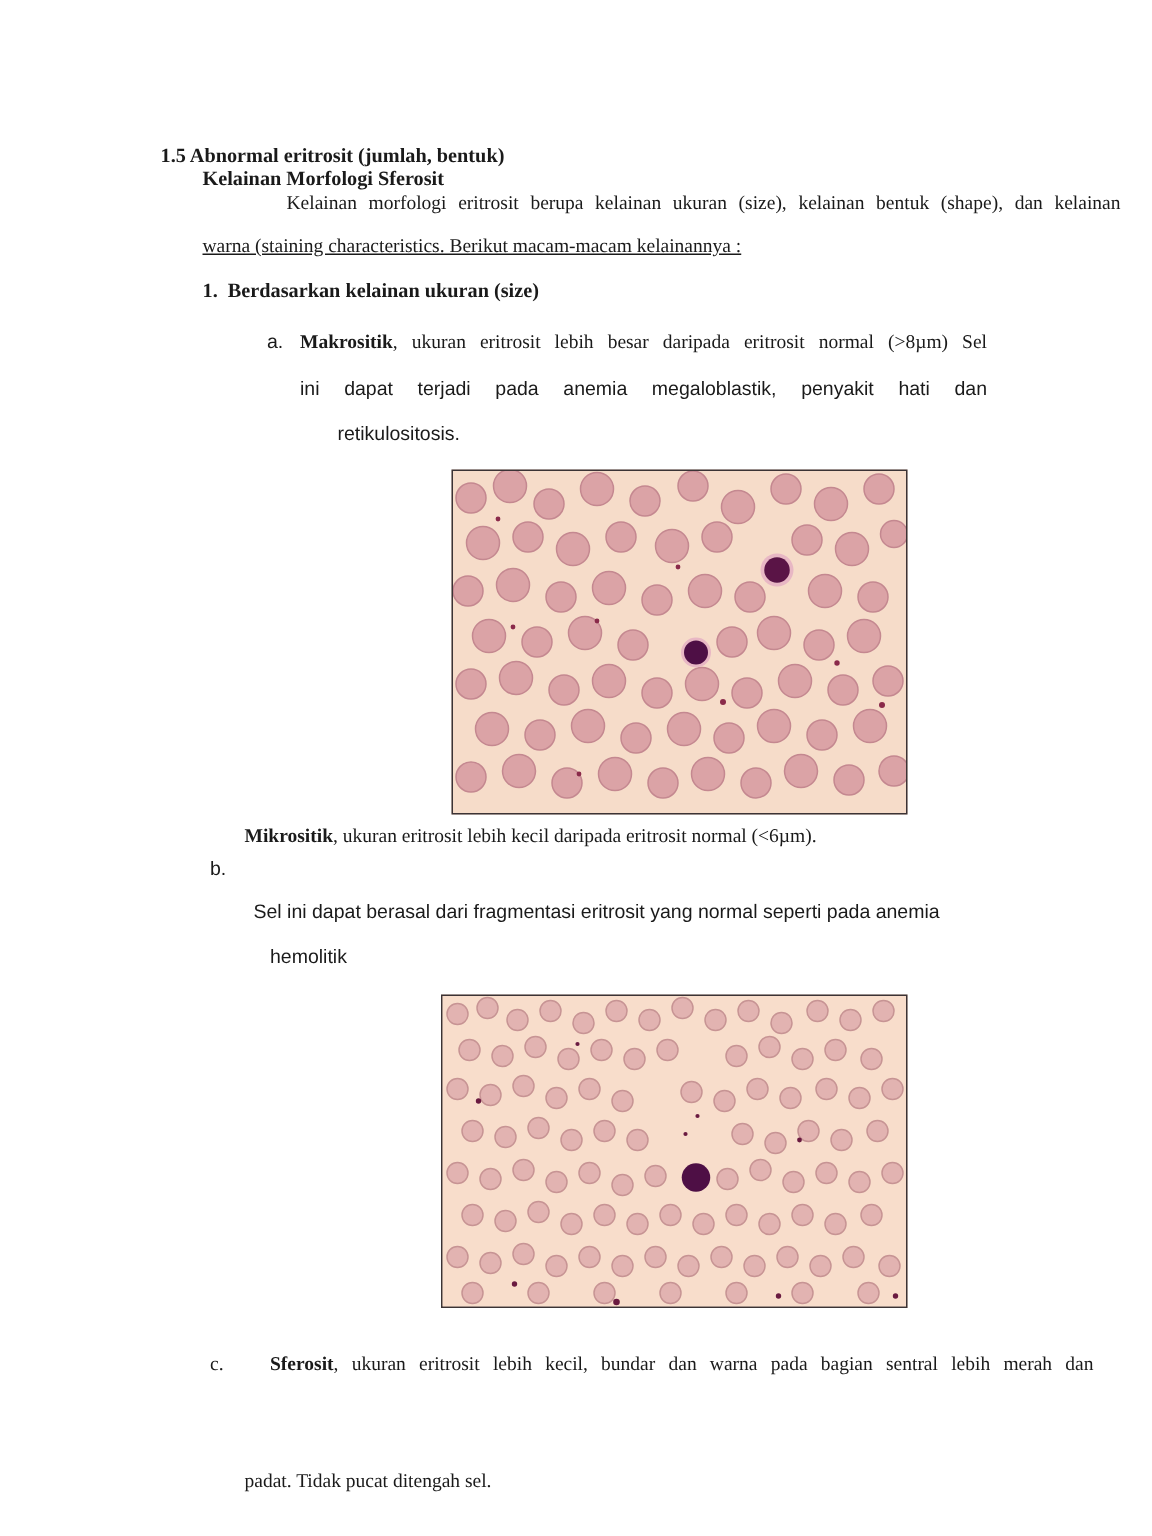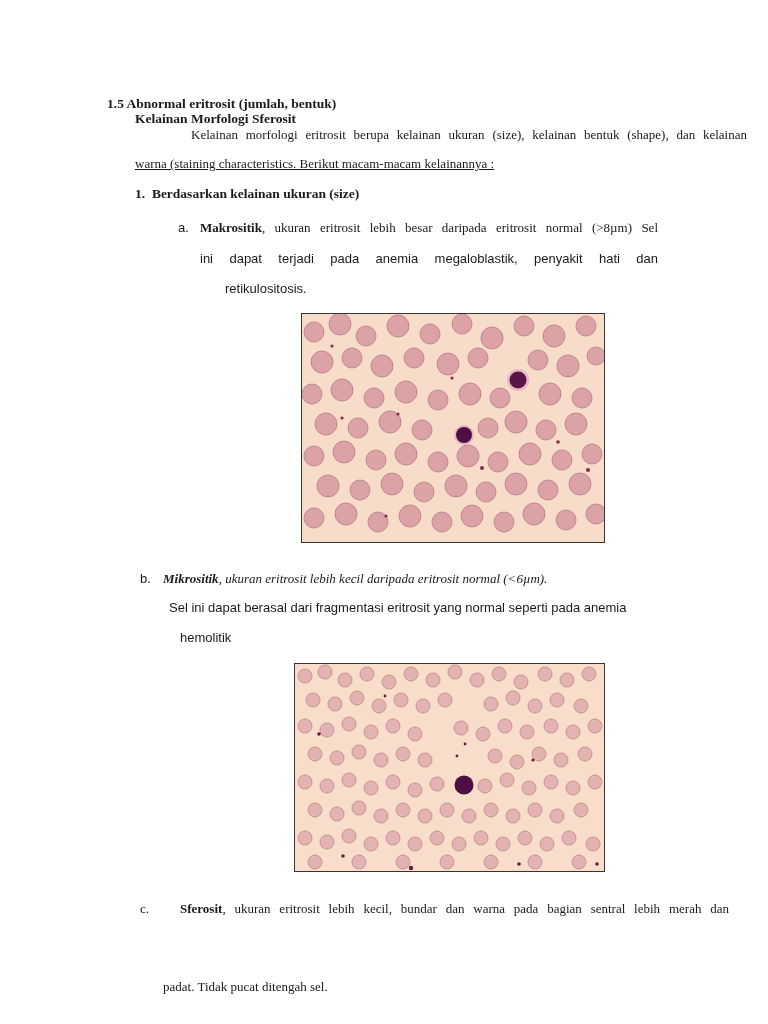--- a/index.html
+++ b/index.html
@@ -124,21 +124,21 @@
         <circle cx="286" cy="156" r="2"></circle>
     </g>
     <circle cx="216" cy="66" r="11" fill="#e8b7c4"></circle>
     <circle cx="216" cy="66" r="8.5" fill="#5a1446"></circle>
     <circle cx="162" cy="121" r="10" fill="#e8b7c4"></circle>
     <circle cx="162" cy="121" r="8" fill="#4e0f45"></circle>
   </svg>
 </div>
 
 <div class="marker sans" style="left:140px; top:571px;">b.</div>
-<div class="line abs" style="left:163px; top:571px;font-style:italic;">
+<div class="line abs" style="left:163px; top:549px;">
   <b class="serif">Mikrositik</b><span class="serif">, ukuran eritrosit lebih kecil daripada eritrosit normal (&lt;6µm).</span>
 </div>
 <div class="line sans abs" style="left:169px; top:600px;">Sel ini dapat berasal dari fragmentasi eritrosit yang normal seperti pada anemia</div>
 <div class="line sans abs" style="left:155px; top:630px;margin-left:25px;">hemolitik</div>
 
 <div class="figure" style="left:294px; top:663px; width:309px; height:207px;">
   <svg viewBox="0 0 309 207" preserveAspectRatio="none">
     <rect width="309" height="207" fill="#f8ddcb"></rect>
     <g fill="#e2b3b1" stroke="#c79494" stroke-width="1">
       <circle cx="10" cy="12" r="7"></circle>

